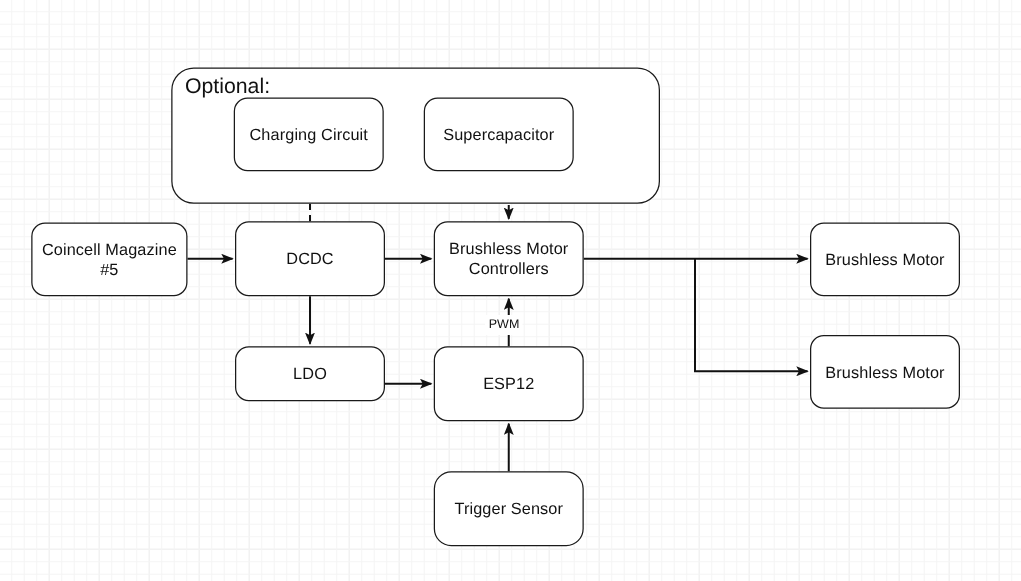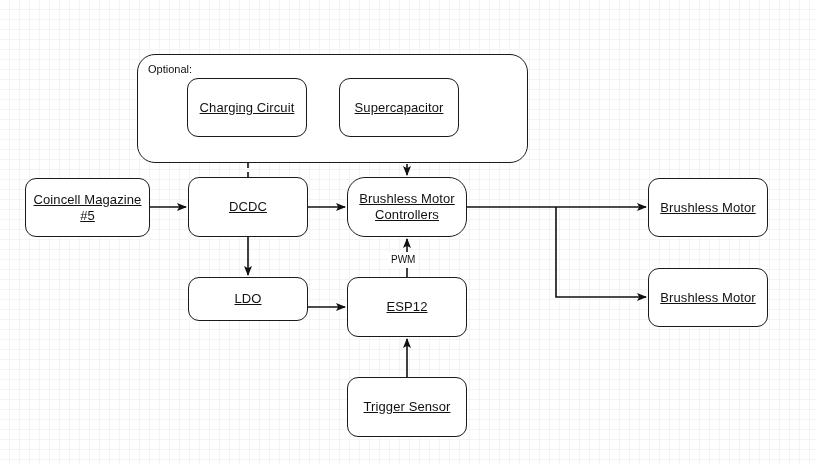--- a/index.html
+++ b/index.html
@@ -41,33 +41,32 @@
     border-radius: 11px;
     display: flex;
     align-items: center;
     justify-content: center;
     text-align: center;
     color: #111111;
     font-size: 13px;
     line-height: 16px;
     letter-spacing: 0.1px;
     z-index: 2;
-    text-decoration: underline;
   }
   .group-box {
     position: absolute;
     box-sizing: border-box;
     background: #ffffff;
     border: 1.4px solid #1a1a1a;
     border-radius: 18px;
     z-index: 1;
   }
   .group-label {
     position: absolute;
-    font-size: 11px;
+    font-size: 17px;
     line-height: 16px;
     color: #111111;
     z-index: 3;
     white-space: nowrap;
   }
   .edge-label {
     position: absolute;
     font-size: 10px;
     line-height: 16px;
     color: #111111;
@@ -124,33 +123,33 @@
   </div>
 
   <div class="node" style="left:187px; top:78px; width:120px; height:59px;">
     <span>Charging Circuit</span>
   </div>
 
   <div class="node" style="left:339px; top:78px; width:120px; height:59px;">
     <span>Supercapacitor</span>
   </div>
 
-  <div class="node" style="left:347px; top:177px; width:120px; height:60px;border-radius:18px;">
+  <div class="node" style="left:347px; top:177px; width:120px; height:60px;">
     <span>Brushless Motor Controllers</span>
   </div>
 
   <div class="node" style="left:188px; top:277px; width:120px; height:44px;">
     <span>LDO</span>
   </div>
 
   <div class="node" style="left:347px; top:277px; width:120px; height:60px;">
     <span>ESP12</span>
   </div>
 
-  <div class="node" style="left:347px; top:377px; width:120px; height:60px;">
+  <div class="node" style="left:347px; top:377px; width:120px; height:60px;border-radius:14px;">
     <span>Trigger Sensor</span>
   </div>
 
   <div class="node" style="left:648px; top:178px; width:120px; height:59px;">
     <span>Brushless Motor</span>
   </div>
 
   <div class="node" style="left:648px; top:268px; width:120px; height:59px;">
     <span>Brushless Motor</span>
   </div>

